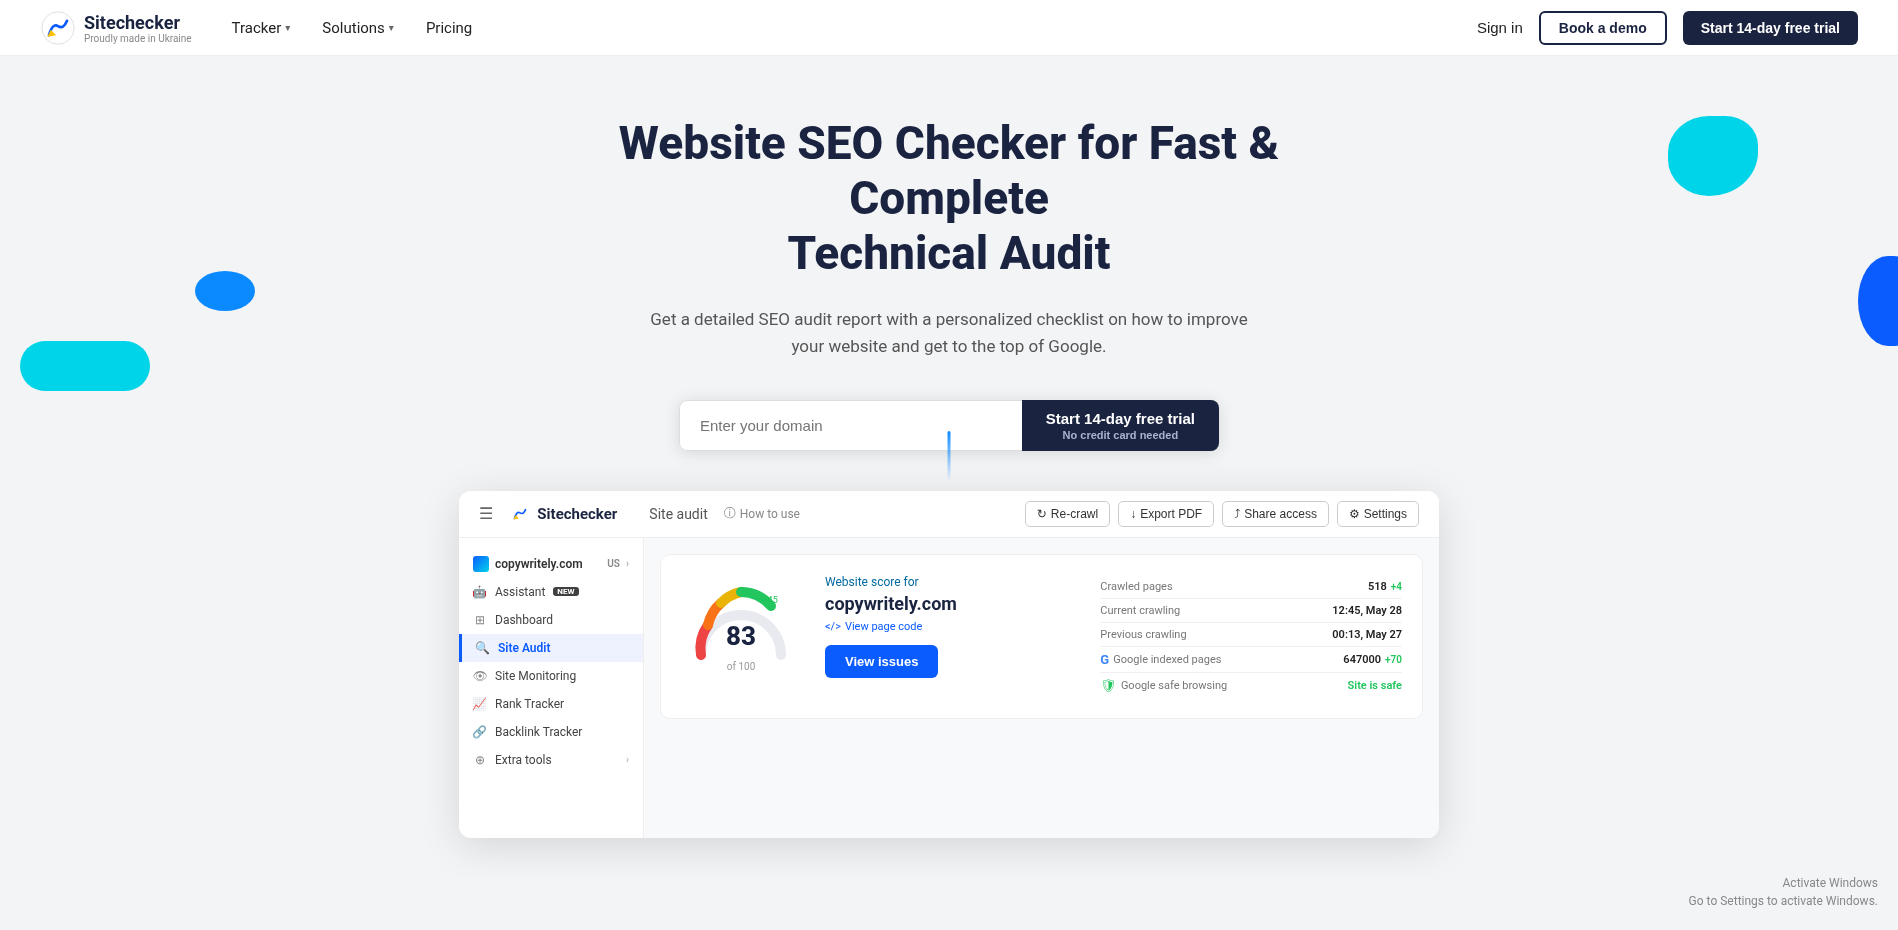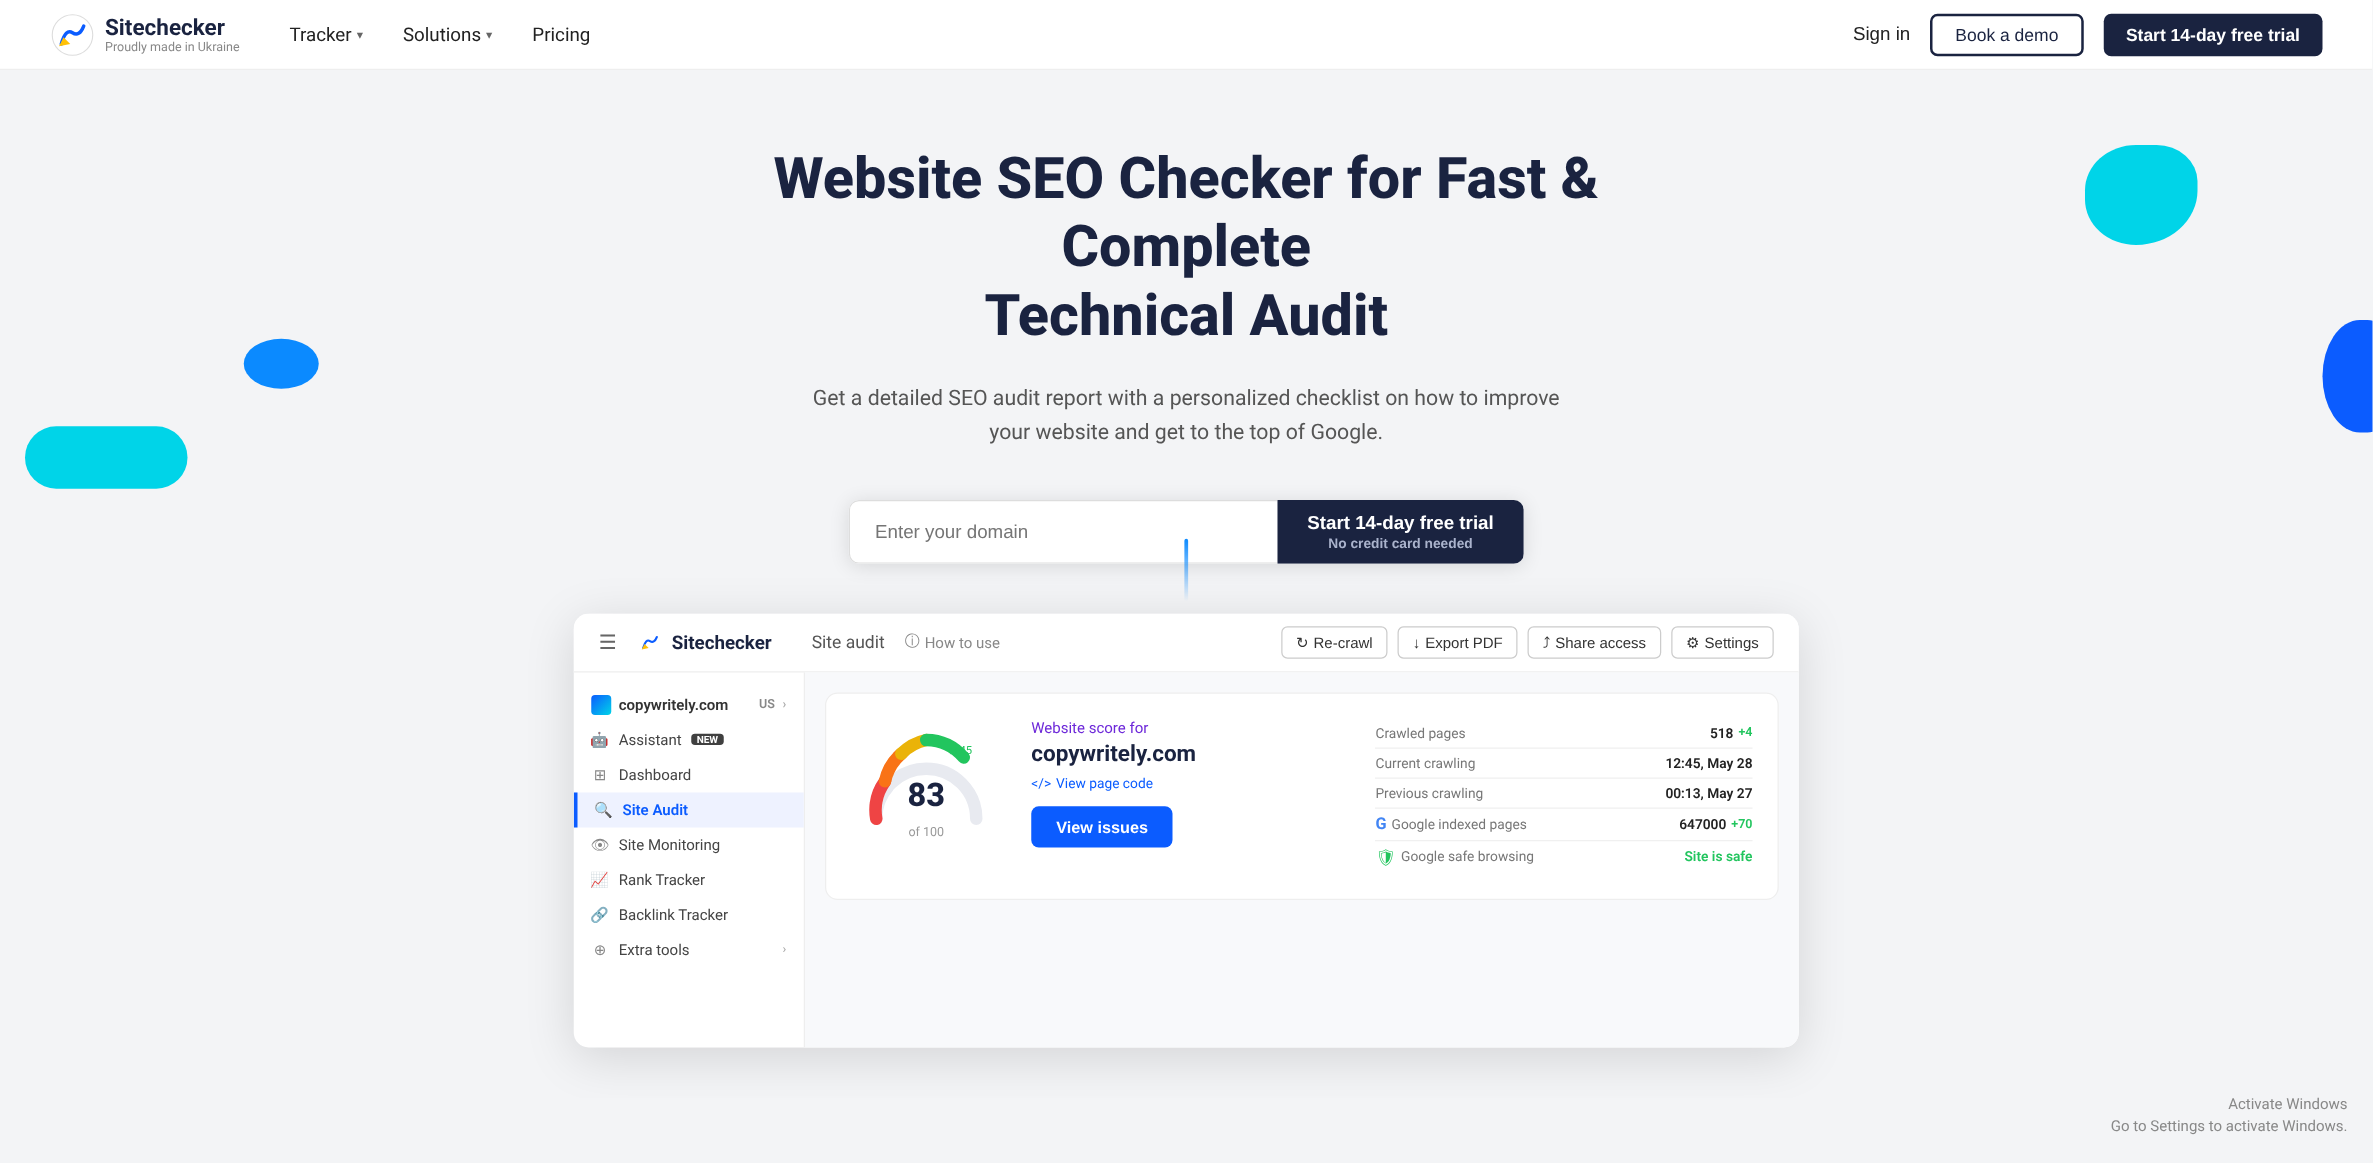--- a/index.html
+++ b/index.html
@@ -38,21 +38,21 @@
       display: flex;
       align-items: center;
       gap: 4px;
       text-decoration: none;
     }
     .chevron { font-size: 10px; color: #666; }
     .nav-right { display: flex; align-items: center; gap: 16px; }
     .sign-in-btn { font-size: 15px; color: #222; background: none; border: none; cursor: pointer; }
     .book-demo-btn {
       font-size: 14px; color: #1a2340; border: 2px solid #1a2340;
-      background: transparent; padding: 7px 18px; border-radius: 6px; cursor: pointer; font-weight: 400;
+      background: transparent; padding: 7px 18px; border-radius: 6px; cursor: pointer; font-weight: 700;
     }
     .free-trial-btn {
       font-size: 14px; color: #fff; background: #1a2340;
       border: none; padding: 9px 18px; border-radius: 6px; cursor: pointer; font-weight: 600;
     }
 
     
     .hero {
       background: #f3f4f6;
       text-align: center;
@@ -228,21 +228,21 @@
       border: 1px solid #eee;
     }
 
     
     .gauge-wrap { width: 120px; flex-shrink: 0; display: flex; flex-direction: column; align-items: center; }
     .gauge-svg { width: 110px; height: 90px; }
     .gauge-label { font-size: 10px; color: #999; margin-top: -4px; }
 
     
     .site-info { flex: 1; }
-    .score-for { font-size: 12px; color: #6d28d9; margin-bottom: 4px; }
+    .score-for { font-size: 12px; color: #0369a1; margin-bottom: 4px; }
     .score-domain { font-size: 18px; font-weight: 700; color: #1a2340; margin-bottom: 6px; }
     .view-code-link { font-size: 11px; color: #0b5cff; cursor: pointer; display: flex; align-items: center; gap: 4px; margin-bottom: 12px; }
     .view-issues-btn {
       background: #0b5cff; color: #fff; border: none; padding: 9px 20px;
       border-radius: 6px; font-size: 13px; font-weight: 600; cursor: pointer;
     }
 
     
     .stats-panel { flex: 1.2; }
     .stat-row {

